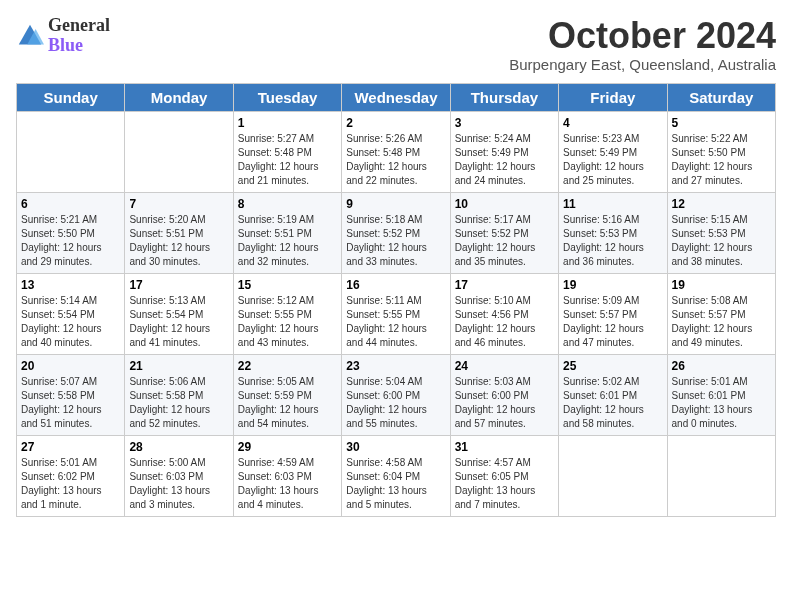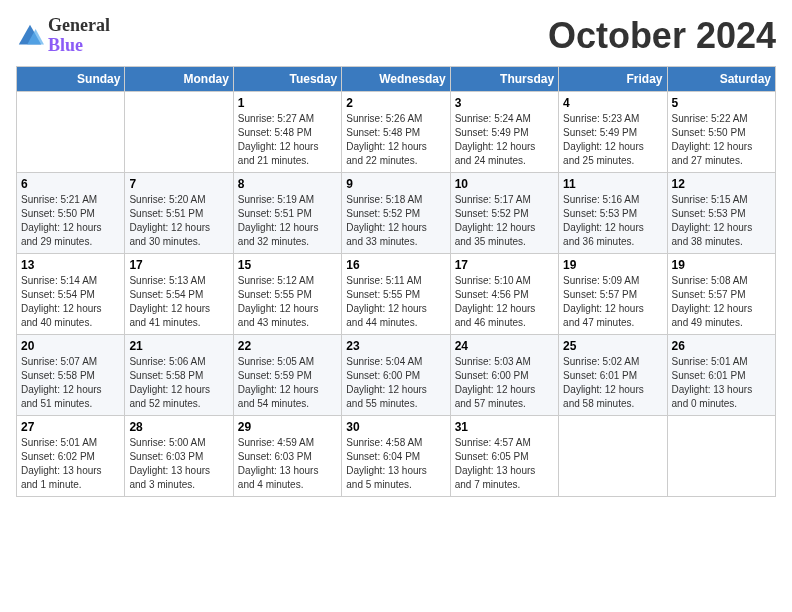--- a/index.html
+++ b/index.html
@@ -46,22 +46,22 @@
     }
     table {
       width: 100%;
       border-collapse: collapse;
       font-size: 11px;
     }
     thead tr th {
       background-color: #3a7abf;
       color: #fff;
       padding: 5px 4px;
-      text-align: right;
-      font-size: 12px;
+      text-align: center;
+      font-size: 15px;
       font-weight: bold;
       border: 1px solid #ccc;
     }
     tbody tr td {
       border: 1px solid #ccc;
       vertical-align: top;
       padding: 4px;
       height: 80px;
       width: calc(100% / 7);
     }
@@ -92,20 +92,21 @@
       <polygon points="20,4 36,32 4,32" fill="#1a6bbf" opacity="0.85"></polygon>
       <polygon points="28,10 40,32 16,32" fill="#5aaeee" opacity="0.7"></polygon>
     </svg>
     <div class="logo-text">
       <span class="logo-general">General</span><br>
       <span class="logo-blue">Blue</span>
     </div>
   </div>
   <div class="title-block">
     <div class="month-title">October 2024</div>
+    <div class="subtitle">Burpengary East, Queensland, Australia</div>
   </div>
 </div>
 
 <table>
   <thead>
     <tr>
     <th>Sunday</th>
         <th>Monday</th>
         <th>Tuesday</th>
         <th>Wednesday</th>

